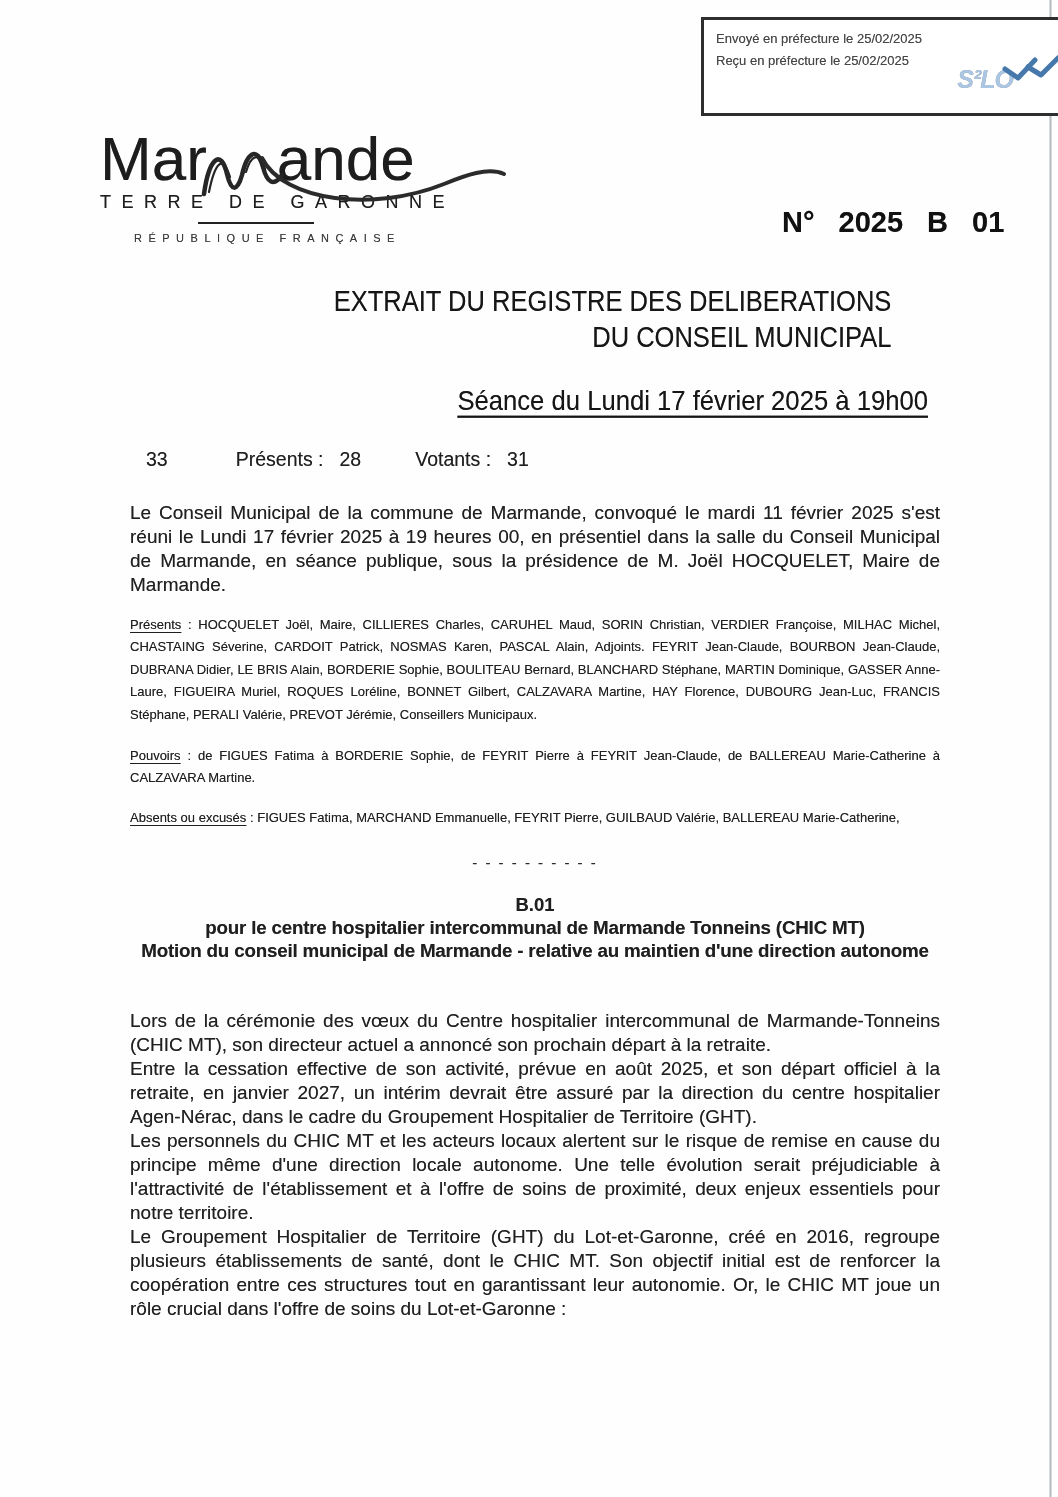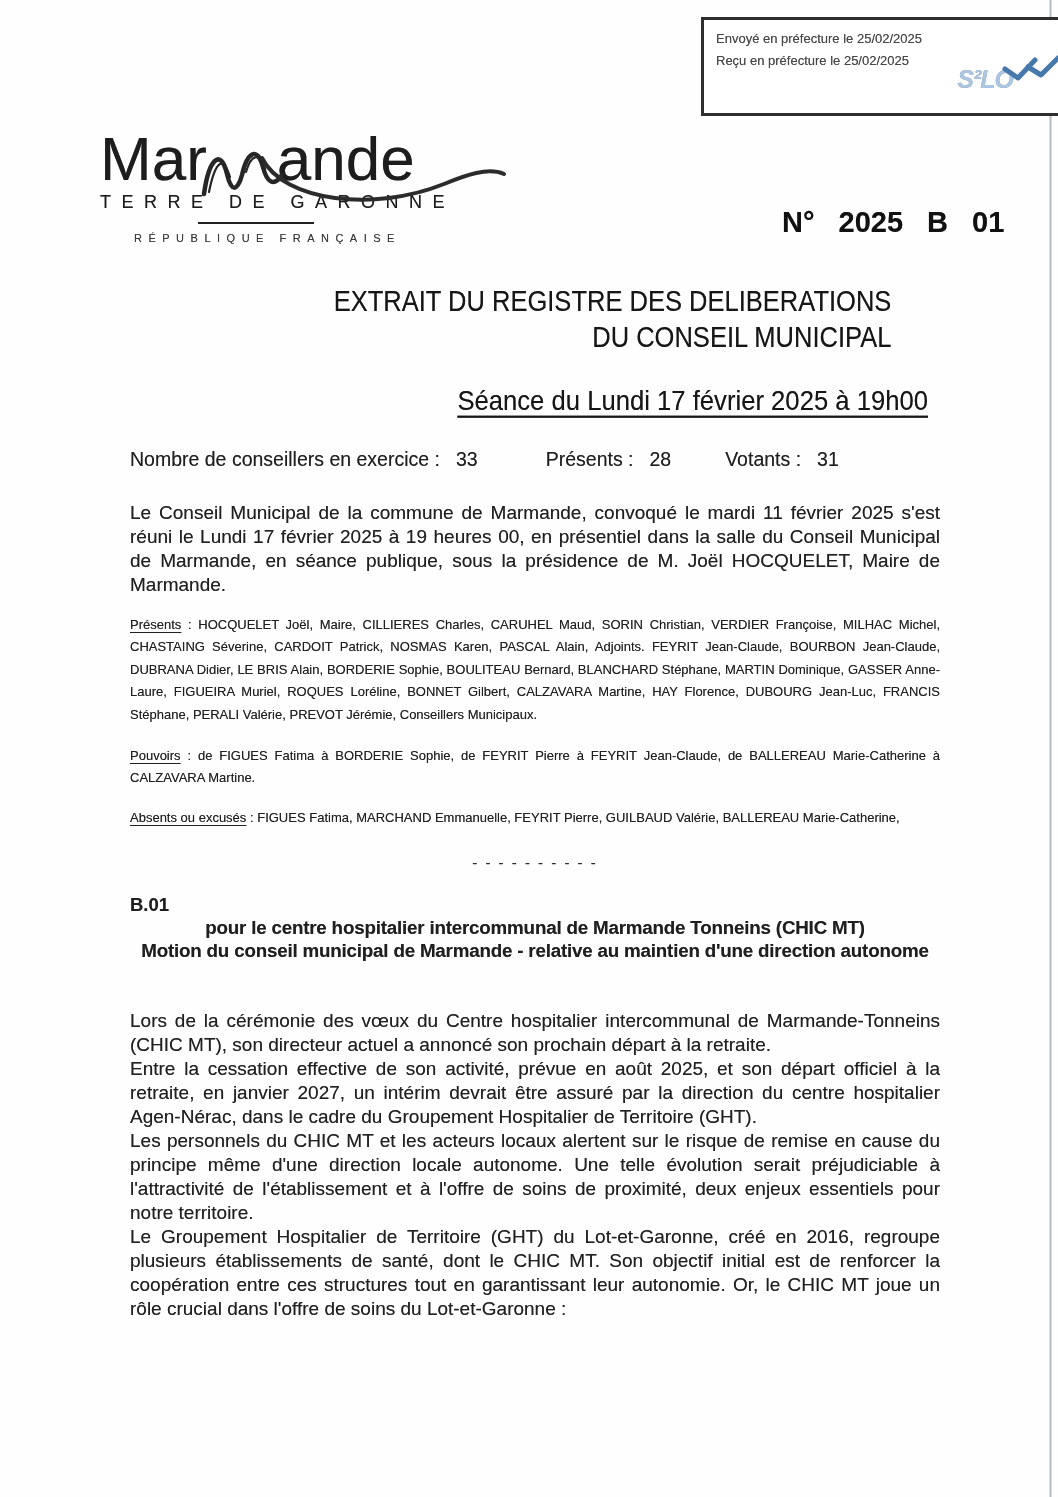--- a/index.html
+++ b/index.html
@@ -73,21 +73,21 @@
   p.blk { text-align: justify; font-size: 19px; line-height: 24px; color: #202020; }
   p.att { text-align: justify; font-size: 13px; line-height: 22.4px; color: #202020; }
   .intro { margin-top: 30px; }
   .presents { margin-top: 17px; }
   .absents { margin-top: 17px; }
   .pouvoirs { margin-top: 19px; }
   .ul { text-decoration: underline; text-underline-offset: 3px; }
 
   .divider { margin-top: 25px; text-align: center; font-size: 15px; letter-spacing: 2px;
     color: #2a2a2a; white-space: nowrap; }
-  .motion-code { margin-top: 23px; font-weight: bold; font-size: 18.5px; }
+  .motion-code { margin-top: 23px; text-align: center; font-weight: bold; font-size: 18.5px; }
   .motion-title { text-align: center; font-weight: bold; font-size: 18.8px; line-height: 23px;
     letter-spacing: -0.2px; }
   .bodytext { margin-top: 47px; }
   .bodytext p { margin: 0; }
 </style>
 </head>
 <body>
 
 <div class="page">
   <div class="page-edge"></div>
@@ -131,21 +131,20 @@
         <div>EXTRAIT DU REGISTRE DES DELIBERATIONS</div>
         <div>DU CONSEIL MUNICIPAL</div>
       </div>
     </div>
 
     <div class="center session-wrap">
       <span class="session">Séance du Lundi 17 février 2025 à 19h00</span>
     </div>
 
     <div class="counters">
-      <span>Nombre de conseillers en exercice :</span>
       <span class="val">33</span>
       <span class="gap1">Présents :</span>
       <span class="val">28</span>
       <span class="gap2">Votants :</span>
       <span class="val">31</span>
     </div>
 
     <p class="blk intro">Le Conseil Municipal de la commune de Marmande, convoqué le mardi 11 février 2025 s'est réuni le Lundi 17 février 2025 à 19 heures 00, en présentiel dans la salle du Conseil Municipal de Marmande, en séance publique, sous la présidence de M. Joël HOCQUELET, Maire de Marmande.</p>
 
     <p class="att presents"><span class="ul">Présents</span><span> : </span><span>HOCQUELET Joël, Maire, CILLIERES Charles, CARUHEL Maud, SORIN Christian, VERDIER Françoise, MILHAC Michel, CHASTAING Séverine, CARDOIT Patrick, NOSMAS Karen, PASCAL Alain, Adjoints. FEYRIT Jean-Claude, BOURBON Jean-Claude, DUBRANA Didier, LE BRIS Alain, BORDERIE Sophie, BOULITEAU Bernard, BLANCHARD Stéphane, MARTIN Dominique, GASSER Anne-Laure, FIGUEIRA Muriel, ROQUES Loréline, BONNET Gilbert, CALZAVARA Martine, HAY Florence, DUBOURG Jean-Luc, FRANCIS Stéphane, PERALI Valérie, PREVOT Jérémie, Conseillers Municipaux.</span></p>

